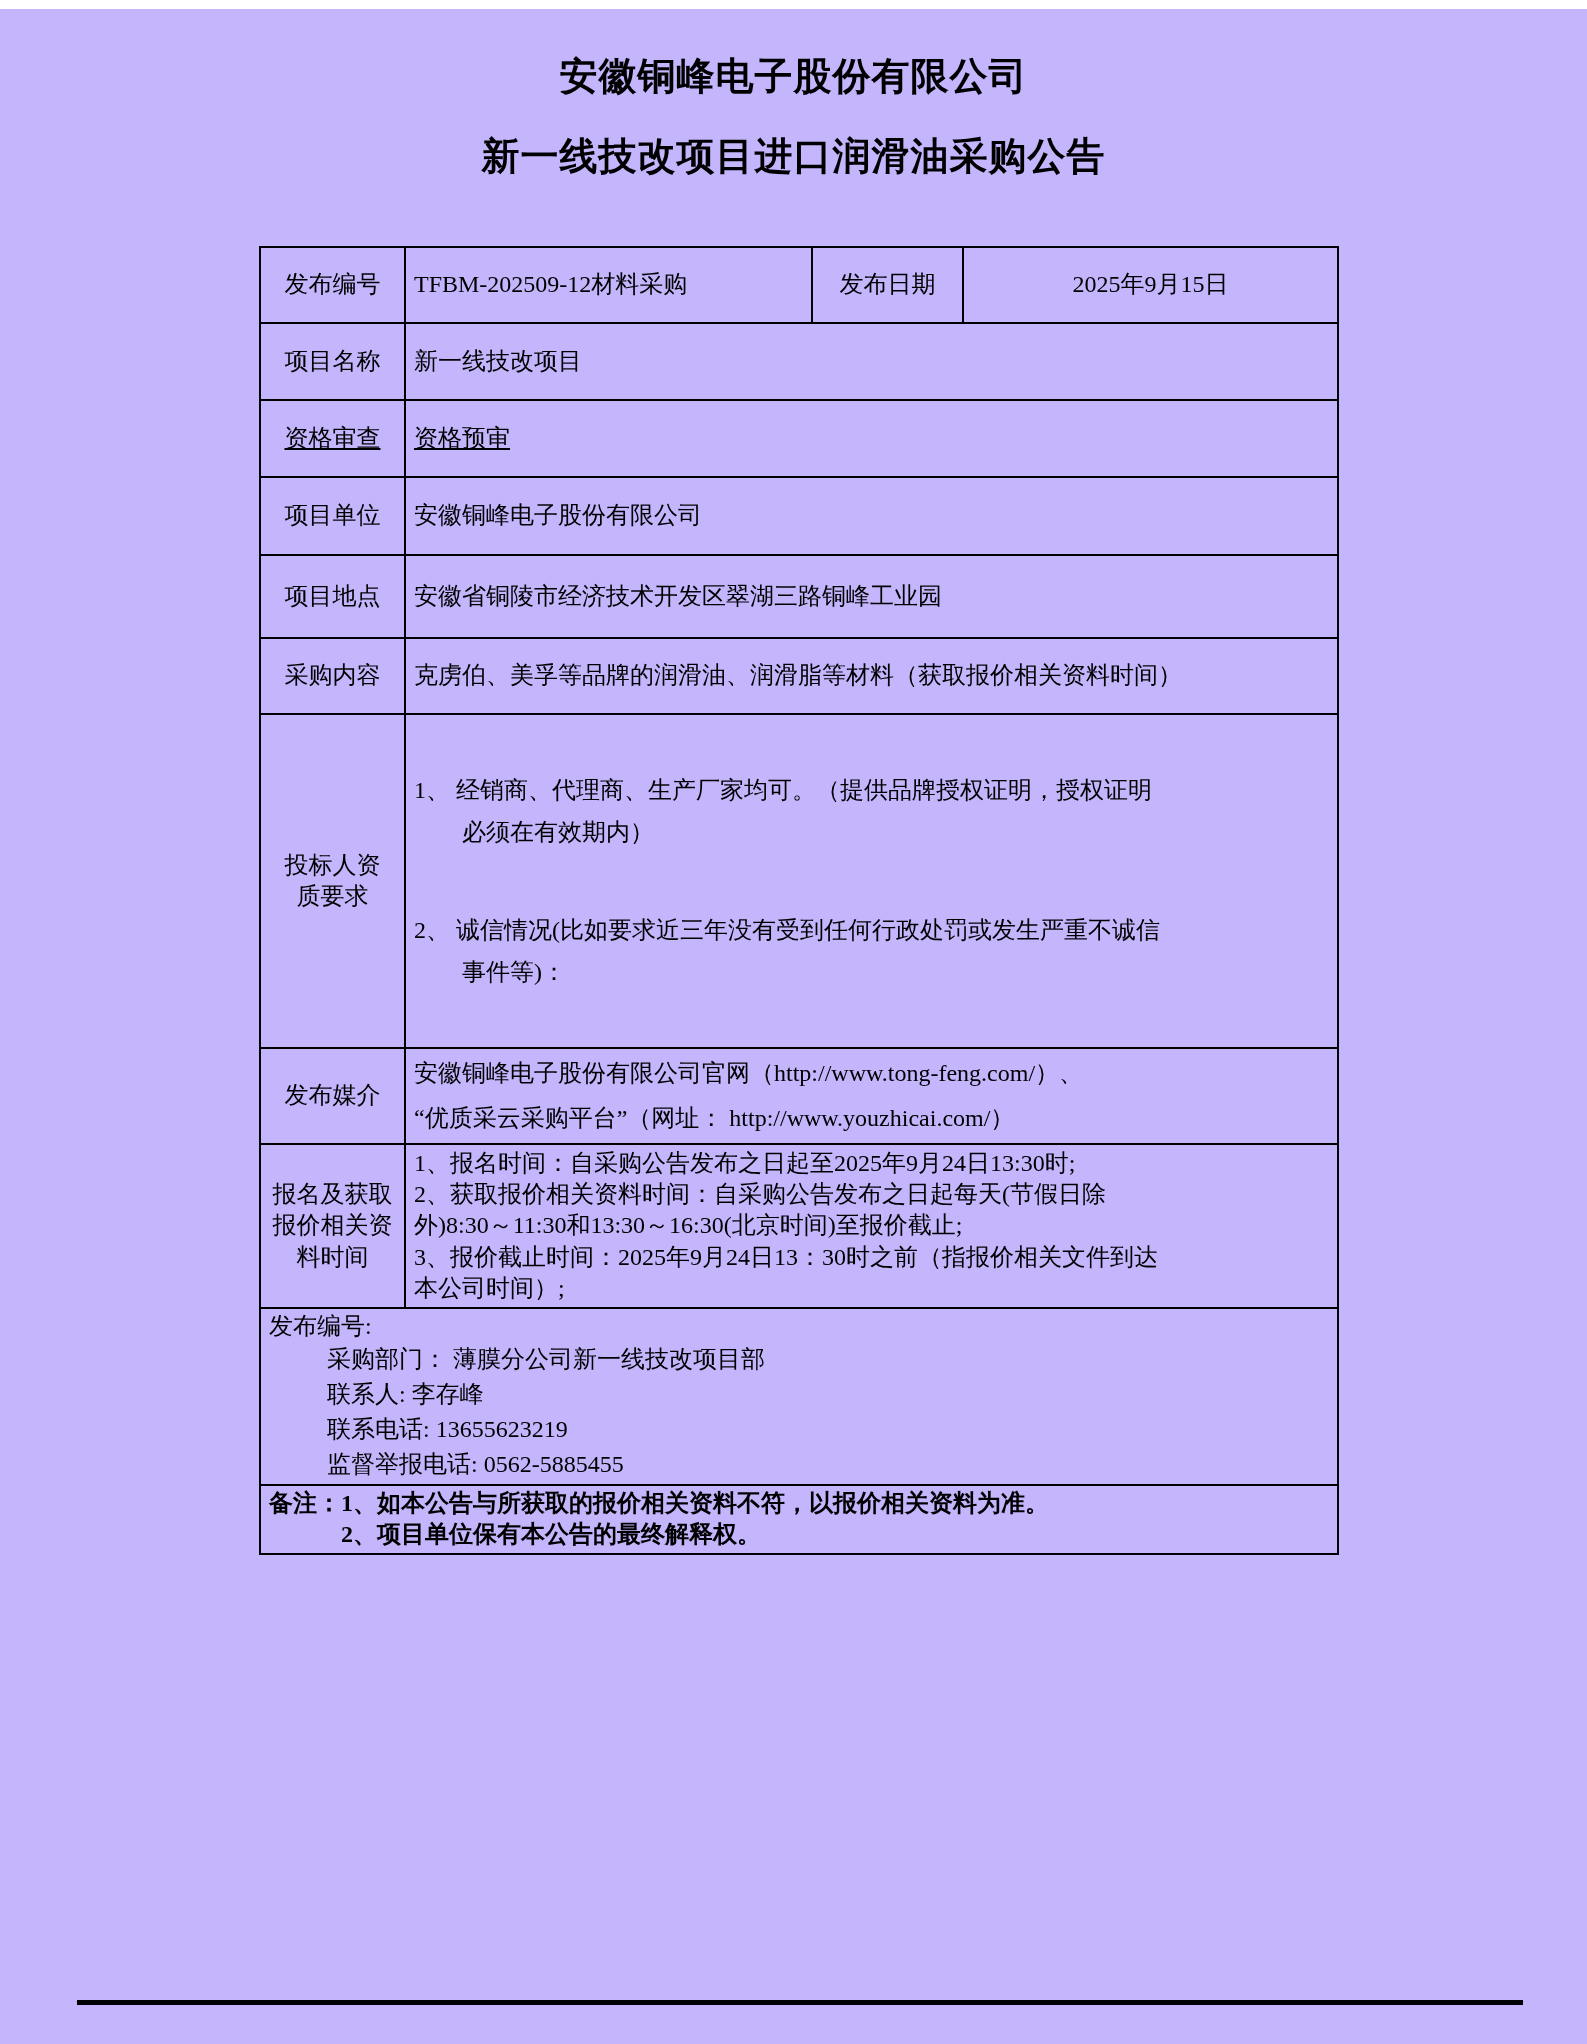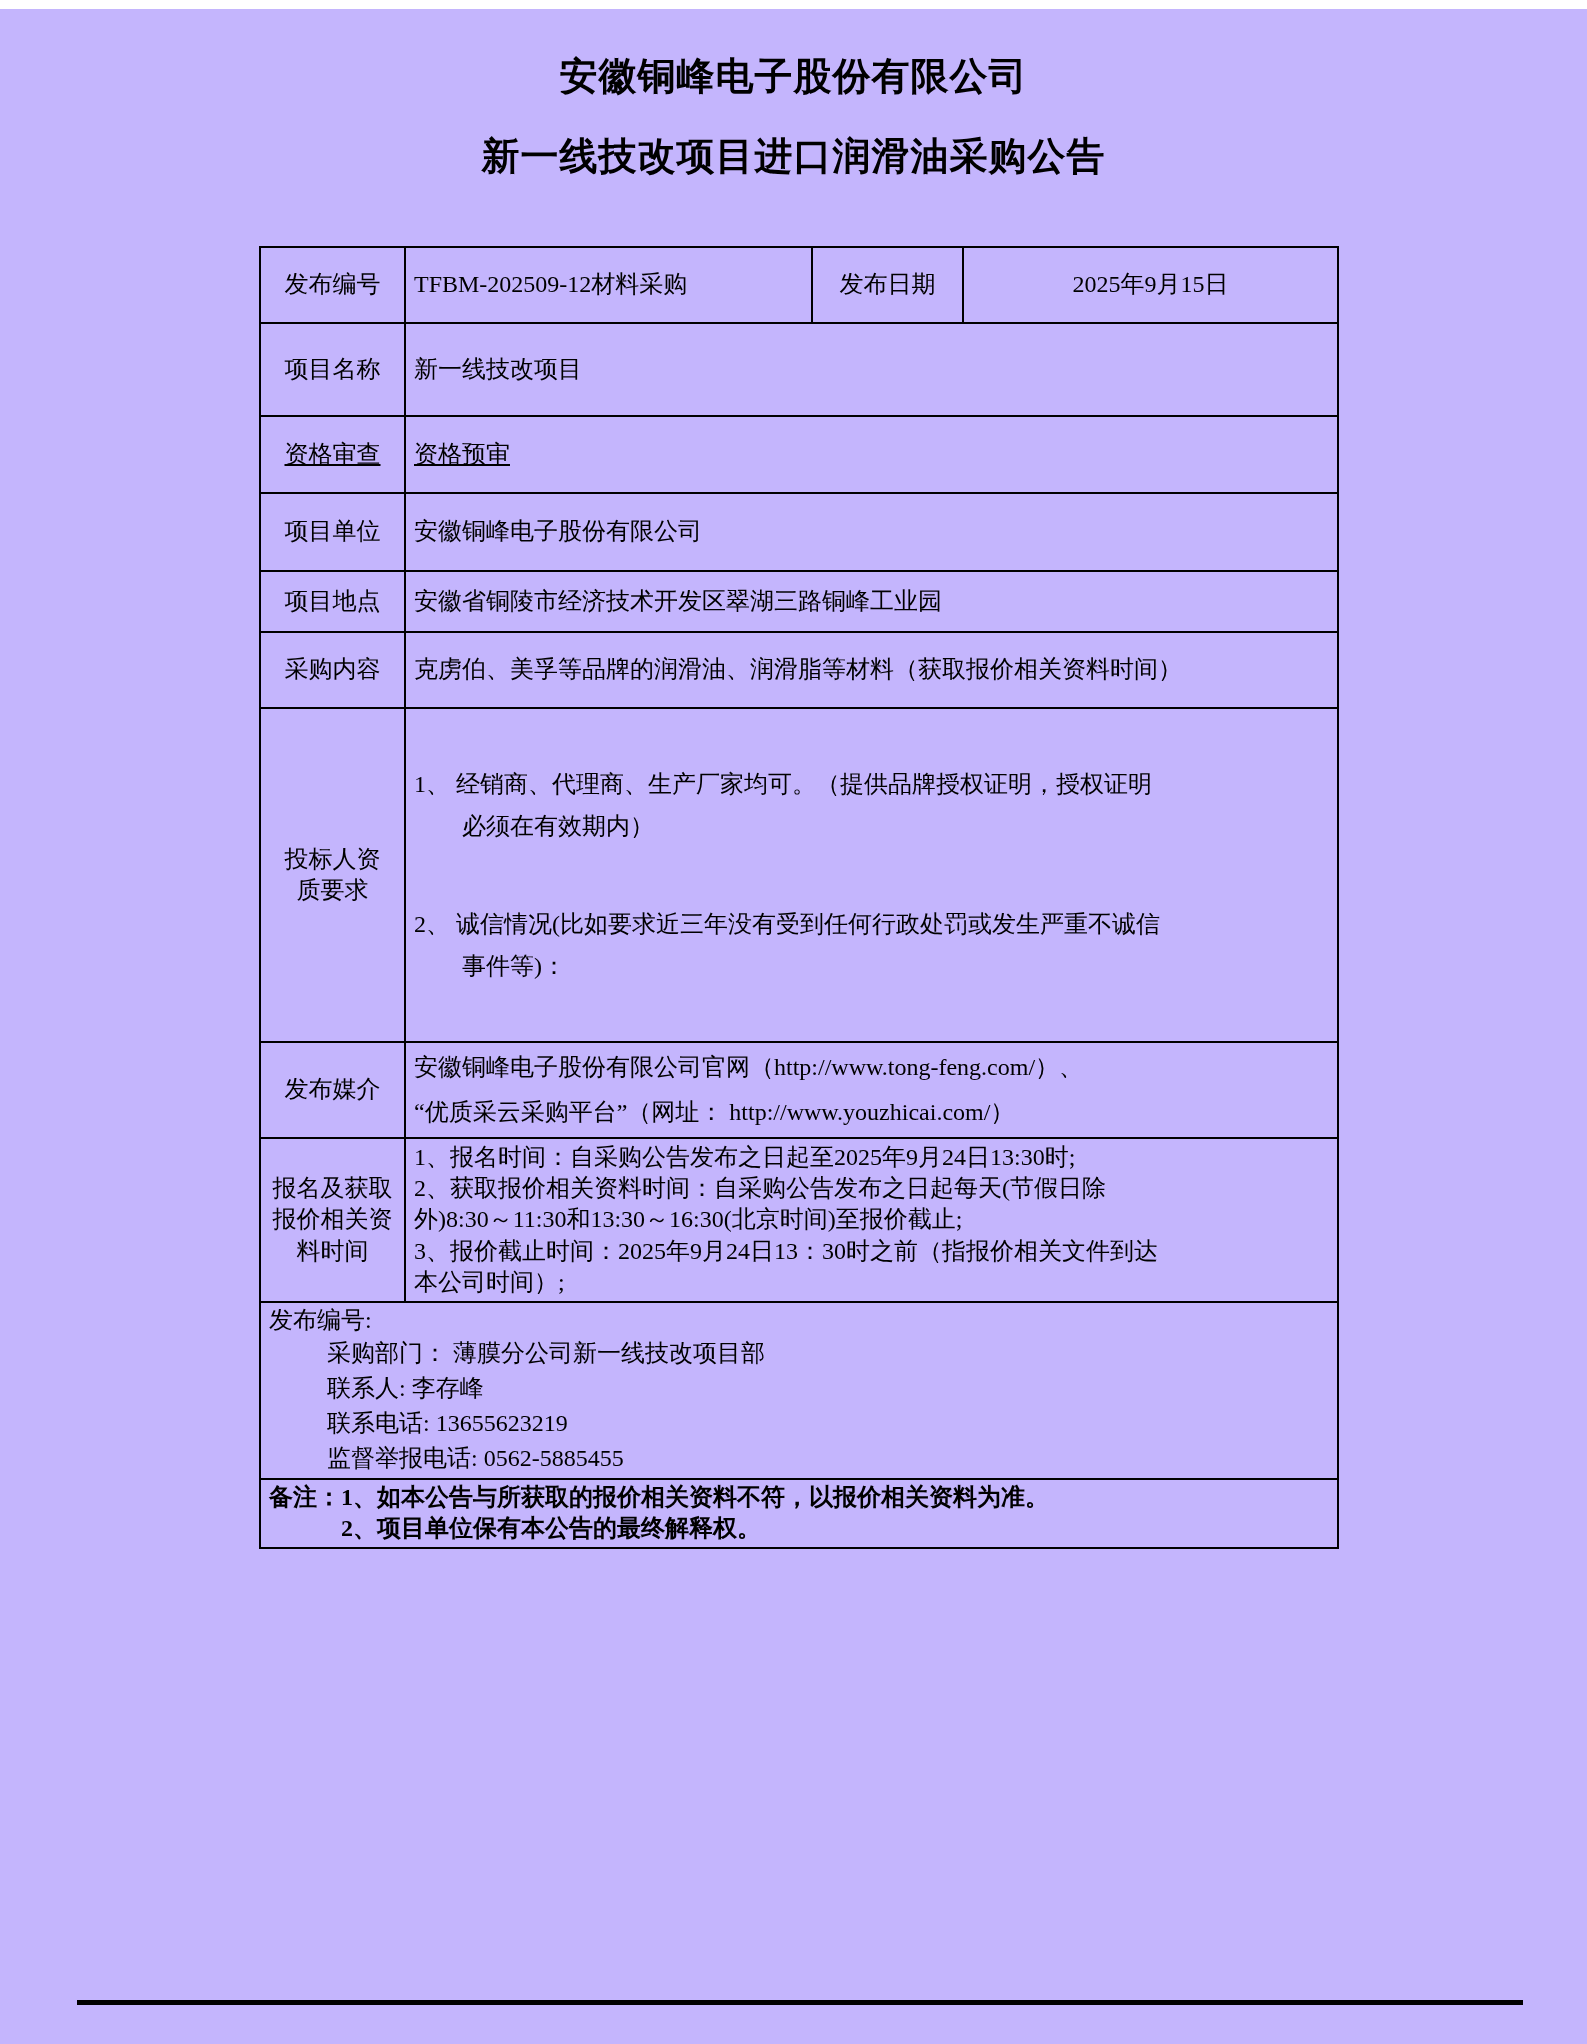--- a/index.html
+++ b/index.html
@@ -46,24 +46,24 @@
     word-break: break-all;
   }
   td.lbl {
     text-align: center;
     white-space: pre-line;
     line-height: 1.5;
     padding: 2px 2px;
   }
   td.ctr { text-align: center; }
   tr.r1 td { height: 76px; }
-  tr.r2 td { height: 93px; }
+  tr.r2 td { height: 77px; }
   tr.r3 td { height: 77px; text-decoration: underline; }
   tr.r4 td { height: 78px; }
-  tr.r5 td { height: 61px; }
+  tr.r5 td { height: 83px; }
   tr.r6 td { height: 76px; }
   tr.r7 td { height: 334px; }
   tr.r8 td { height: 91px; }
   tr.r9 td { height: 164px; }
   tr.r10 td { height: 175px; }
   tr.r11 td { height: 64px; }
 
   td.content-tight { line-height: 1.18; }
 
   td.qual-cell { vertical-align: top; padding-top: 12px; }

